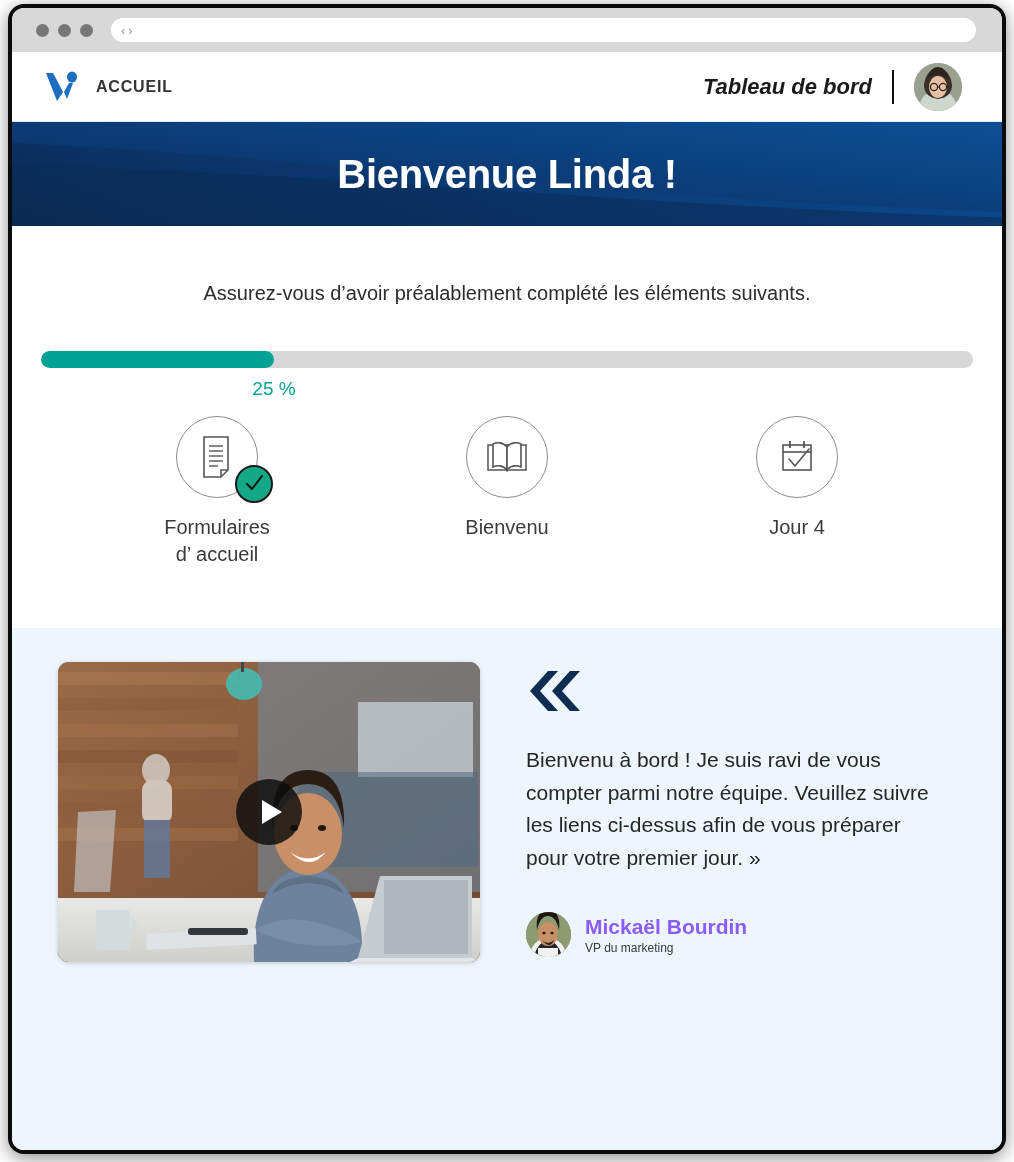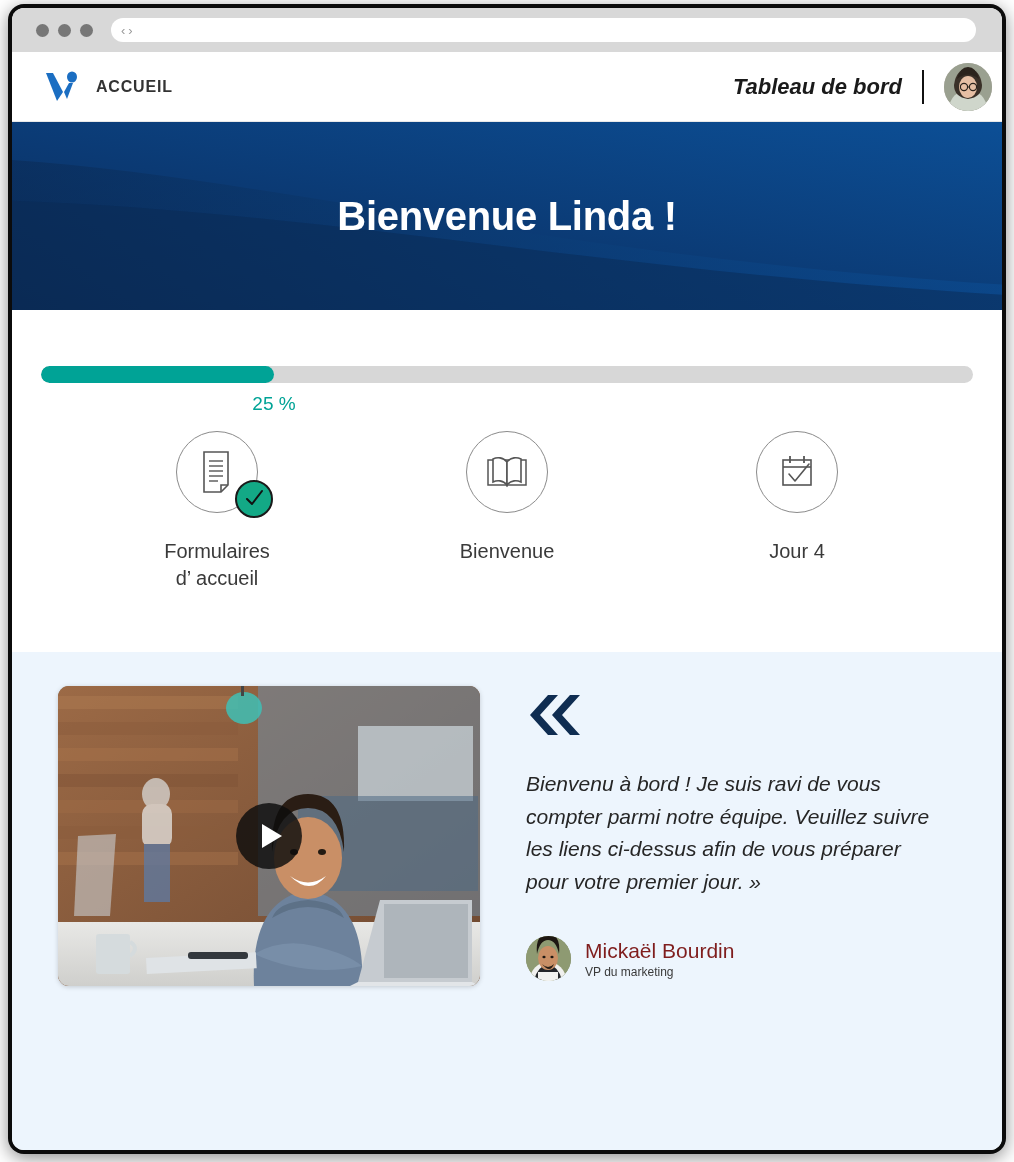--- a/index.html
+++ b/index.html
@@ -57,21 +57,21 @@
   }
   .nav-chevrons { display: flex; gap: 3px; color: #9a9a9a; font-size: 13px; line-height: 1; }
   .nav-chevrons span { cursor: default; }
 
   
   .app-header {
     height: 70px;
     background: #ffffff;
     display: flex;
     align-items: center;
-    padding: 0 10px 0 32px;
+    padding: 0 40px 0 32px;
     border-bottom: 1px solid #e8e8e8;
     flex: 0 0 auto;
   }
   .brand { display: flex; align-items: center; gap: 16px; }
   .logo-mark { width: 36px; height: 34px; display: block; }
   .brand-label {
     font-size: 16px;
     font-weight: bold;
     letter-spacing: 0.8px;
     color: #333333;
@@ -80,21 +80,21 @@
   .header-title { font-size: 22px; font-weight: bold; color: #1a1a1a; }
   .header-divider { width: 2px; height: 34px; background: #111111; }
   .avatar-hdr {
     width: 48px; height: 48px; border-radius: 50%;
     overflow: hidden; position: relative; background: #b6b0a8;
   }
 
   
   .hero {
     position: relative;
-    height: 188px;
+    height: 104px;
     flex: 0 0 auto;
     overflow: hidden;
     background: linear-gradient(100deg, #0a2c59 0%, #0c3a73 42%, #0b4b90 100%);
   }
   .hero svg { position: absolute; inset: 0; width: 100%; height: 100%; }
   .hero-title {
     position: relative;
     z-index: 2;
     height: 100%;
     display: flex;
@@ -161,21 +161,21 @@
   .step-check {
     position: absolute;
     right: -16px; bottom: -6px;
     width: 38px; height: 38px;
     border-radius: 50%;
     background: #13a986;
     border: 2px solid #1a1a1a;
     display: flex; align-items: center; justify-content: center;
   }
   .step-label {
-    margin-top: 25px;
+    margin-top: 16px;
     font-size: 20px;
     color: #3a3a3a;
     text-align: center;
     line-height: 1.35;
     max-width: 170px;
   }
 
   
   .welcome-section {
     background: #edf5fd;
@@ -213,33 +213,32 @@
     margin-left: 5px;
   }
 
   .quote-col { flex: 1; padding-top: 8px; }
   .quote-mark { margin-bottom: 28px; }
   .quote-text {
     font-size: 21px;
     line-height: 1.55;
     color: #262626;
     max-width: 420px;
-    font-style: italic;
   }
   .author {
     display: flex;
     align-items: center;
     gap: 14px;
     margin-top: 38px;
   }
   .avatar-author {
     width: 45px; height: 45px; border-radius: 50%;
     overflow: hidden; position: relative; background: #7f8a6a; flex: 0 0 auto;
   }
-  .author-name { font-size: 21px; font-weight: normal; color: #7f1d1d; }
+  .author-name { font-size: 21px; font-weight: bold; color: #8b5cf6; }
   .author-role { font-size: 12px; color: #3a3a3a; margin-top: 2px; }
 </style>
 </head>
 <body>
 
 <div class="window-frame">
   <div class="window-inner">
 
     <div class="chrome-bar">
       <div class="traffic-lights">
@@ -296,20 +295,21 @@
           </linearGradient>
         </defs>
         <rect width="980" height="148" fill="url(#heroGrad)"></rect>
         <path d="M0 30 C 260 44 520 104 980 128 L980 148 L0 148 Z" fill="url(#waveGrad)" opacity="0.55"></path>
         <path d="M0 62 C 300 70 600 118 980 136 L980 148 L0 148 Z" fill="#0a2a54" opacity="0.5"></path>
       </svg>
       <div class="hero-title">Bienvenue Linda !</div>
     </div>
 
     <div class="steps-section">
+      <div class="start-sub">Assurez-vous d’avoir préalablement complété les éléments suivants.</div>
 
       <div class="progress-wrap">
         <div class="progress-track">
           <div class="progress-fill" id="progressFill" style="width: 25%; background: rgb(0, 163, 150);"></div>
         </div>
         <div class="progress-label">
           <span id="progressLabel" style="left: 25%;">25 %</span>
         </div>
       </div>
 
@@ -337,21 +337,21 @@
 
 
         <div class="step">
           <div class="step-circle">
             <svg width="46" height="40" viewBox="0 0 46 40">
               <rect x="4" y="8" width="38" height="25" fill="none" stroke="#555" stroke-width="1.5"></rect>
               <path d="M23 10 C 19 5 13 5 9 7 V30 C 13 28 19 28 23 33 Z" fill="#ffffff" stroke="#555" stroke-width="1.6"></path>
               <path d="M23 10 C 27 5 33 5 37 7 V30 C 33 28 27 28 23 33 Z" fill="#ffffff" stroke="#555" stroke-width="1.6"></path>
             </svg>
           </div>
-          <div class="step-label">Bienvenue</div>
+          <div class="step-label">Bienvenu</div>
         </div>
 
         <div class="step">
           <div class="step-circle">
             <svg width="42" height="42" viewBox="0 0 42 42">
               <rect x="7" y="9" width="28" height="25" fill="none" stroke="#555" stroke-width="1.6"></rect>
               <line x1="7" y1="16" x2="35" y2="16" stroke="#555" stroke-width="1.6"></line>
               <line x1="14" y1="5" x2="14" y2="12" stroke="#555" stroke-width="1.8"></line>
               <line x1="28" y1="5" x2="28" y2="12" stroke="#555" stroke-width="1.8"></line>
               <path d="M13 23 L19 30 L33 13" fill="none" stroke="#555" stroke-width="1.6" stroke-linecap="round" stroke-linejoin="round"></path>

